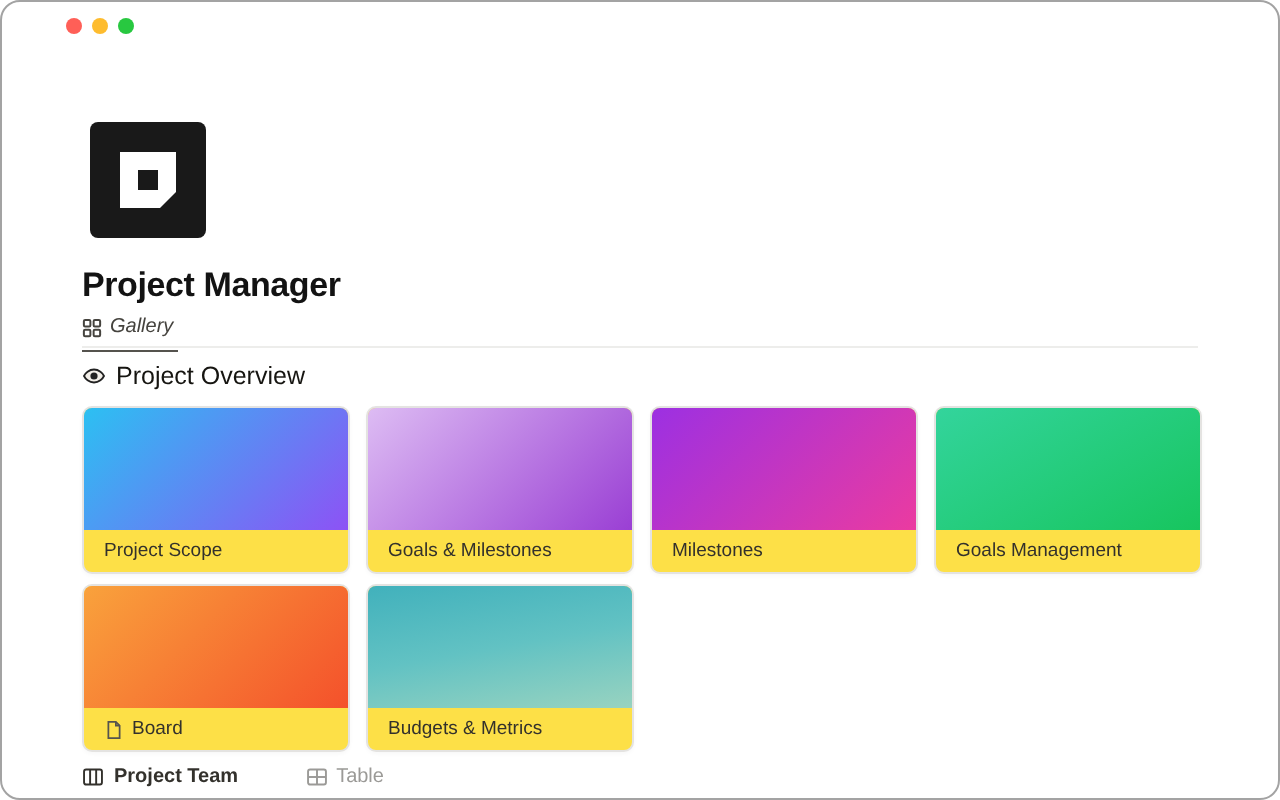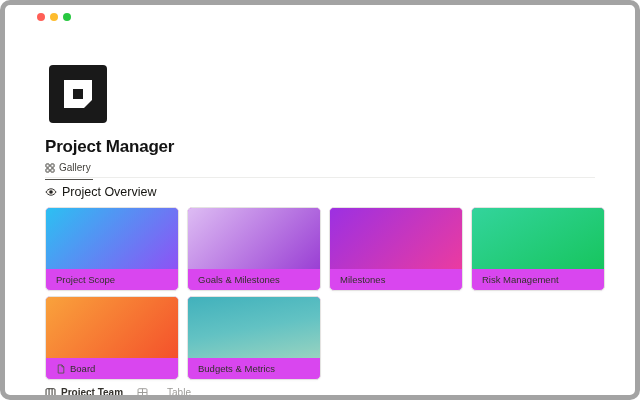--- a/index.html
+++ b/index.html
@@ -6,21 +6,21 @@
   html, body { margin: 0; padding: 0; background: #ffffff; }
   body {
     width: 640px; height: 400px;
     font-family: "Liberation Sans", sans-serif;
     -webkit-font-smoothing: antialiased;
   }
   .window {
     position: relative;
     width: 640px; height: 400px;
     background: #fff;
-    border: 5px solid #a3a3a3;
+    border: 1px solid #a3a3a3;
     border-radius: 10px;
     overflow: hidden;
   }
   
   .traffic { position: absolute; top: 8px; left: 32px; display: flex; gap: 5px; }
   .dot { width: 8px; height: 8px; border-radius: 50%; }
 
   
   .logo {
     position: absolute; left: 44px; top: 60px;
@@ -44,20 +44,21 @@
   }
 
   
   .tabs { position: absolute; left: 40px; top: 157px; display: flex; }
   .tab {
     display: inline-flex; align-items: center; gap: 4px;
     font-size: 10px; font-weight: 500; color: #45433e;
     padding: 0 2px 6px 0;
     border-bottom: 1.5px solid #55534e;
     cursor: pointer;
+    font-style: italic;
   }
   .tab .icon svg { display: block; }
   .tabs-divider {
     position: absolute; left: 40px; right: 40px; top: 172px;
     height: 1px; background: #ededeb;
   }
 
   
   .section-heading {
     position: absolute; left: 40px; top: 180px;
@@ -70,21 +71,21 @@
   .grid {
     position: absolute; left: 40px; top: 202px; width: 560px;
     display: grid; grid-template-columns: repeat(4, 1fr);
     column-gap: 8px; row-gap: 5px;
   }
   .card {
     height: 84px;
     border: 1px solid #e4e3e1;
     border-radius: 5px;
     overflow: hidden;
-    background: #d946ef;
+    background: #fde047;
     box-shadow: 0 1px 2px rgba(15,15,15,0.03);
     cursor: pointer;
   }
   .card-cover { height: 61px; }
   .card-meta {
     height: 21px; display: flex; align-items: center;
     padding: 0 10px; gap: 4px;
     font-size: 9.5px; font-weight: 500; color: #33312c;
     white-space: nowrap; overflow: hidden;
   }
@@ -94,22 +95,22 @@
   .footer {
     position: absolute; left: 40px; top: 382px;
     display: flex; align-items: center; gap: 14px;
     font-size: 10px;
   }
   .footer-board {
     display: inline-flex; align-items: center; gap: 5px;
     font-weight: 700; color: #33312c; cursor: pointer;
   }
   .footer-table {
-    display: inline-flex; align-items: center; gap: 19px;
-    font-weight: 500; color: #9b9a97; cursor: pointer;
+    display: inline-flex; align-items: center; gap: 4px;
+    font-weight: 500; color: #9b9a97; cursor: pointer; margin-left: 20px;
   }
   .footer .icon { display: flex; }
 </style>
 </head>
 <body>
 
 <div class="window">
 
   <div class="traffic">
     <div class="dot" style="background: rgb(255, 95, 87);"></div>
@@ -172,21 +173,21 @@
     <div class="card-meta">
 
       <span class="card-label">Milestones</span>
     </div>
   </div>
 
   <div class="card">
     <div class="card-cover" style="background: linear-gradient(150deg, rgb(51, 212, 156), rgb(23, 197, 94));"></div>
     <div class="card-meta">
 
-      <span class="card-label">Risk Management</span>
+      <span class="card-label">Goals Management</span>
     </div>
   </div>
 
   <div class="card">
     <div class="card-cover" style="background: linear-gradient(135deg, rgb(249, 162, 60), rgb(244, 81, 43));"></div>
     <div class="card-meta">
       <span class="card-icon">
         <svg width="10" height="10" viewBox="0 0 16 16" fill="none" stroke="#55534e" stroke-width="1.4">
           <path d="M3.5 1.5h6l3 3v10h-9z"></path>
           <path d="M9.5 1.5v3h3"></path>

